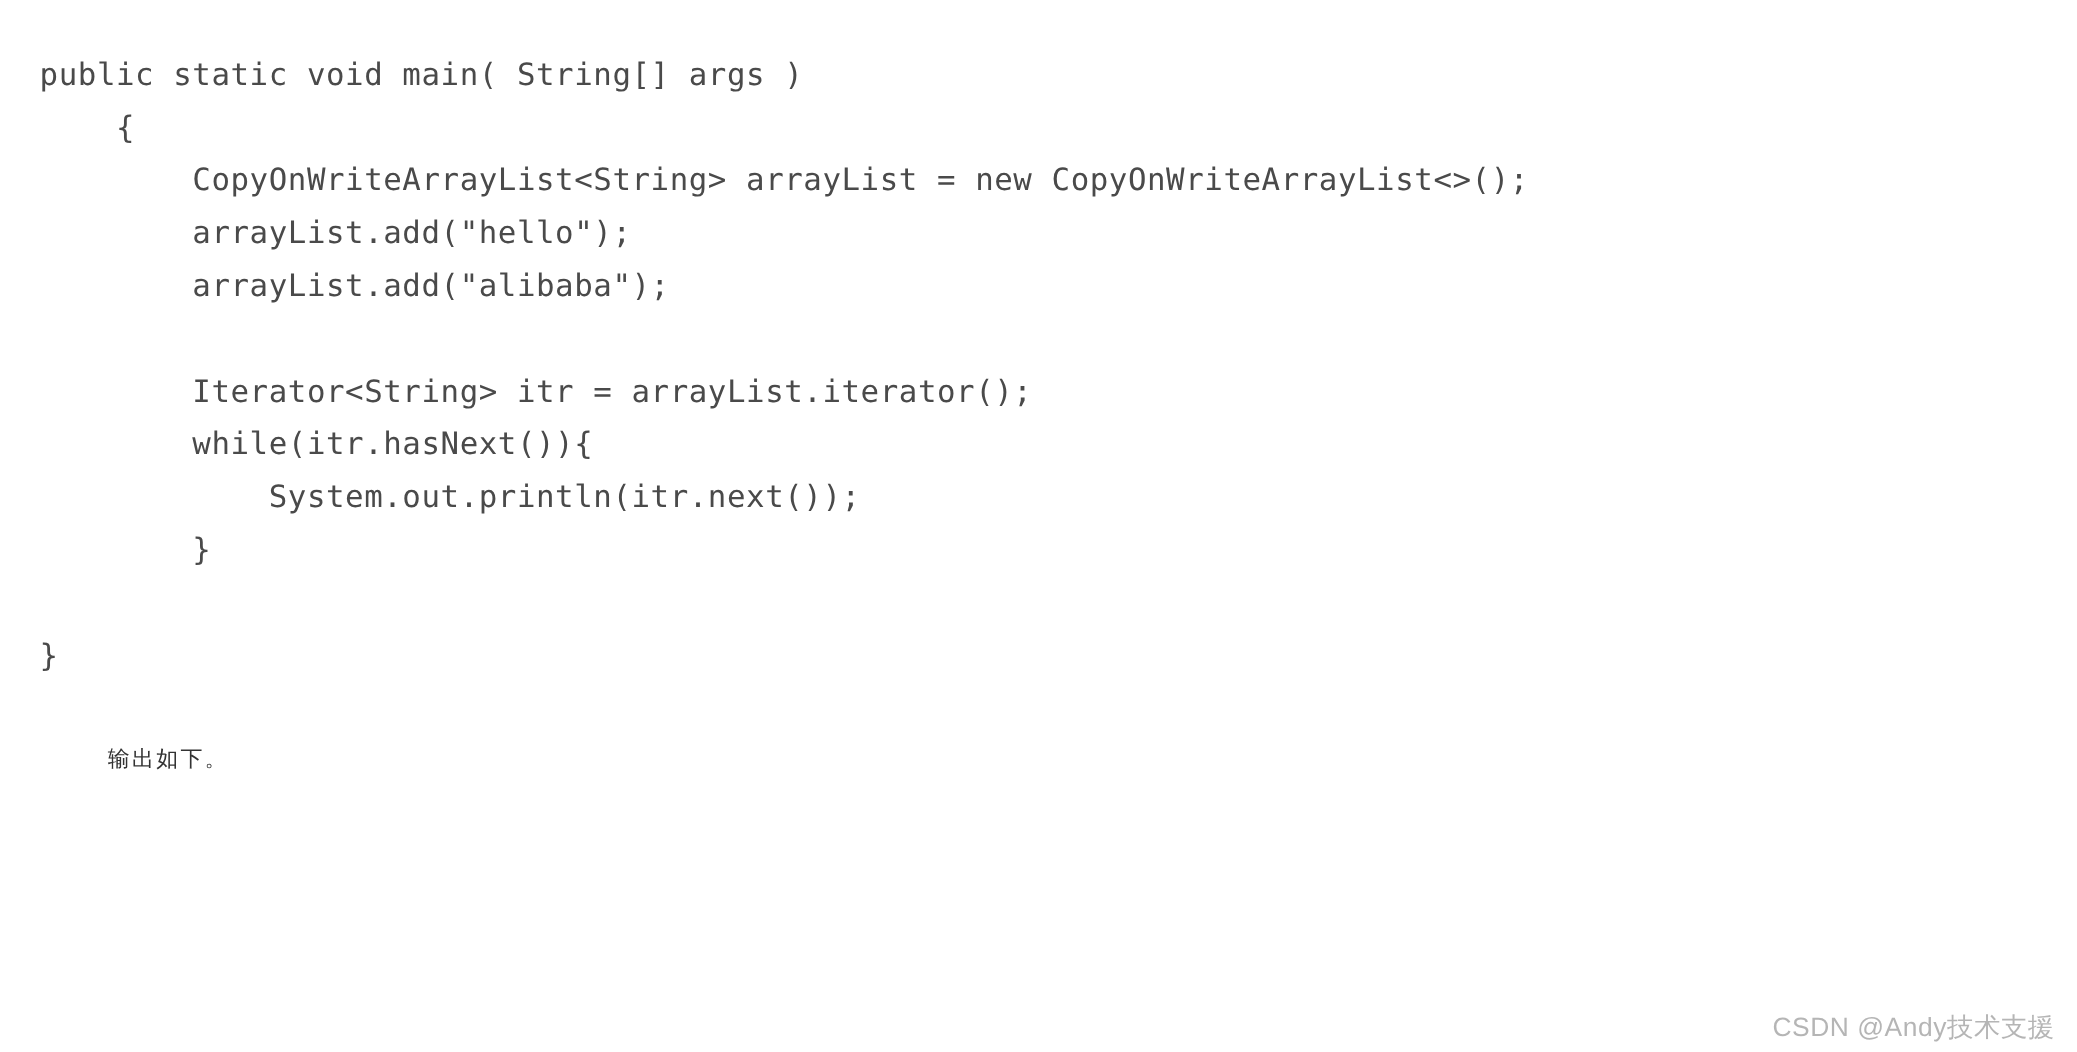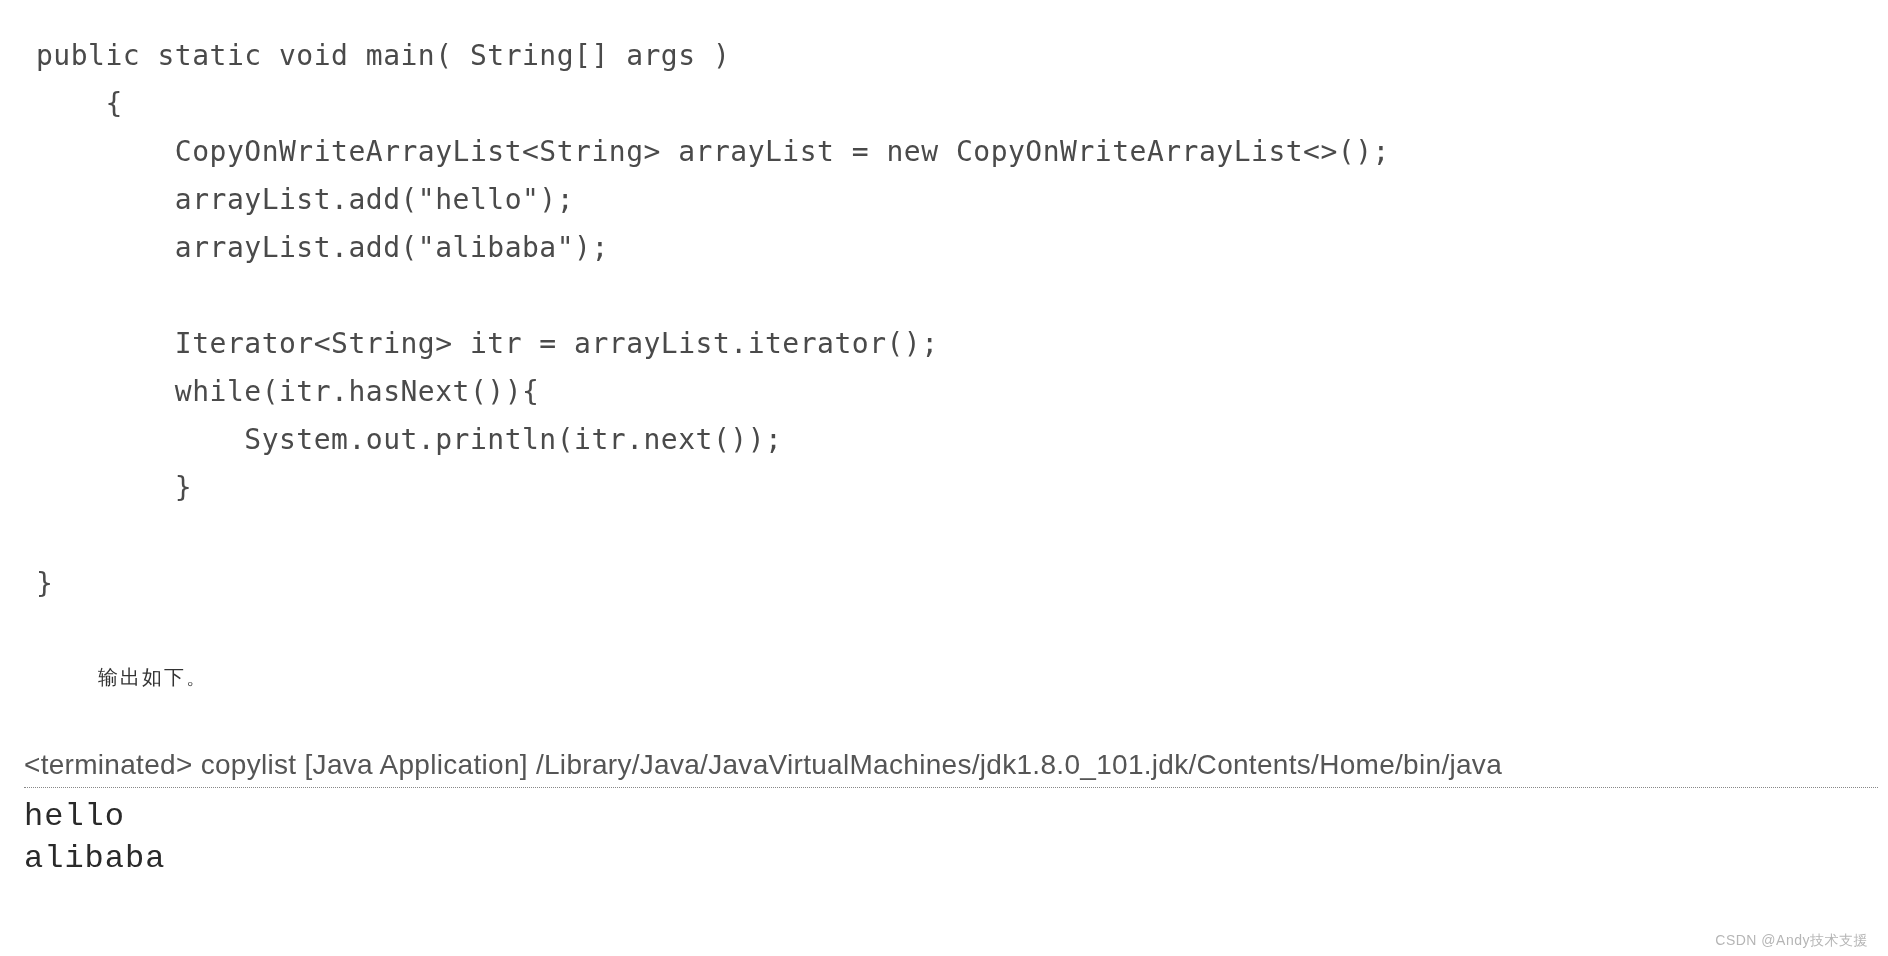--- a/index.html
+++ b/index.html
@@ -10,21 +10,21 @@
     height: 956px;
     overflow: hidden;
     font-family: "Courier New", Courier, monospace;
     color: #454545;
   }
   .page {
     position: relative;
     width: 1888px;
     height: 956px;
     box-sizing: border-box;
-    padding-top: 4px;
+    padding-top: 16px;
   }
   .code-block {
     font-size: 28px;
     line-height: 48px;
     white-space: pre;
     letter-spacing: 0.5px;
     color: #4a4a4a;
     margin-left: 36px;
   }
   .caption {
@@ -57,21 +57,21 @@
     color: #2a2a2a;
     margin-top: 8px;
     white-space: pre;
     letter-spacing: 1px;
   }
   .watermark {
     position: absolute;
     right: 20px;
     bottom: 6px;
     font-family: Arial, sans-serif;
-    font-size: 14px;
+    font-size: 24px;
     color: rgba(120,120,120,0.55);
     letter-spacing: 0.5px;
   }
 </style>
 </head>
 <body>
 
 <div class="page">
 
   <pre class="code-block"><span>public static void main( String[] args )</span>
@@ -82,20 +82,15 @@
 <span></span>
 <span>        Iterator&lt;String&gt; itr = arrayList.iterator();</span>
 <span>        while(itr.hasNext()){</span>
 <span>            System.out.println(itr.next());</span>
 <span>        }</span>
 <span></span>
 <span>}</span></pre>
 
   <div class="caption">输出如下。</div>
 
-  <div class="console">
-    <div class="console-header">&lt;terminated&gt; copylist [Java Application] /Library/Java/JavaVirtualMachines/jdk1.8.0_101.jdk/Contents/Home/bin/java</div>
-    <pre class="console-output"><span>hello</span>
-<span>alibaba</span></pre>
-  </div>
 
   <div class="watermark">CSDN @Andy技术支援</div>
 </div>
 
 </body></html>

